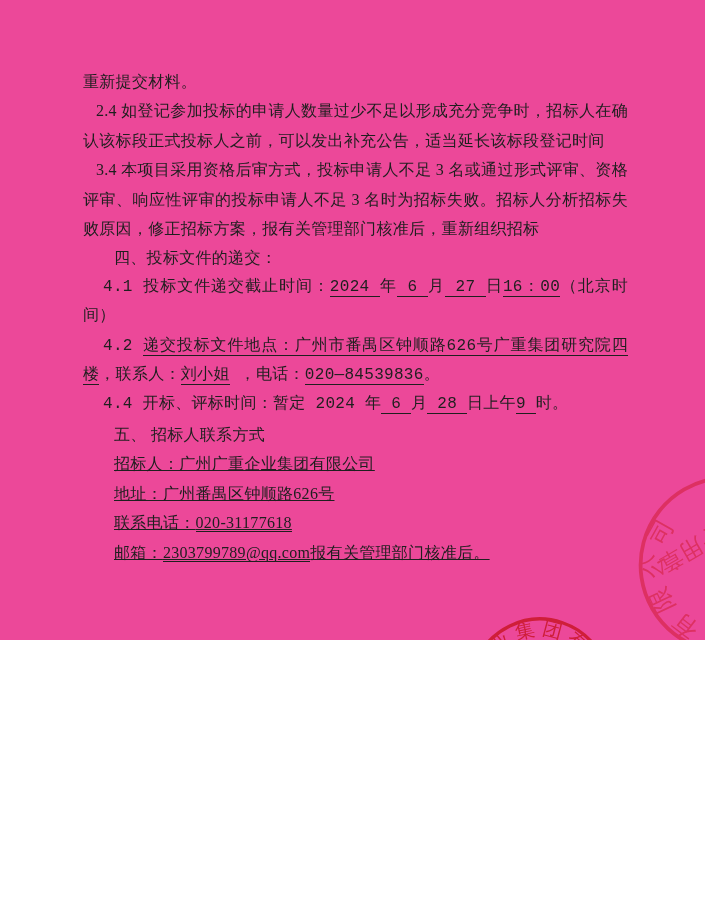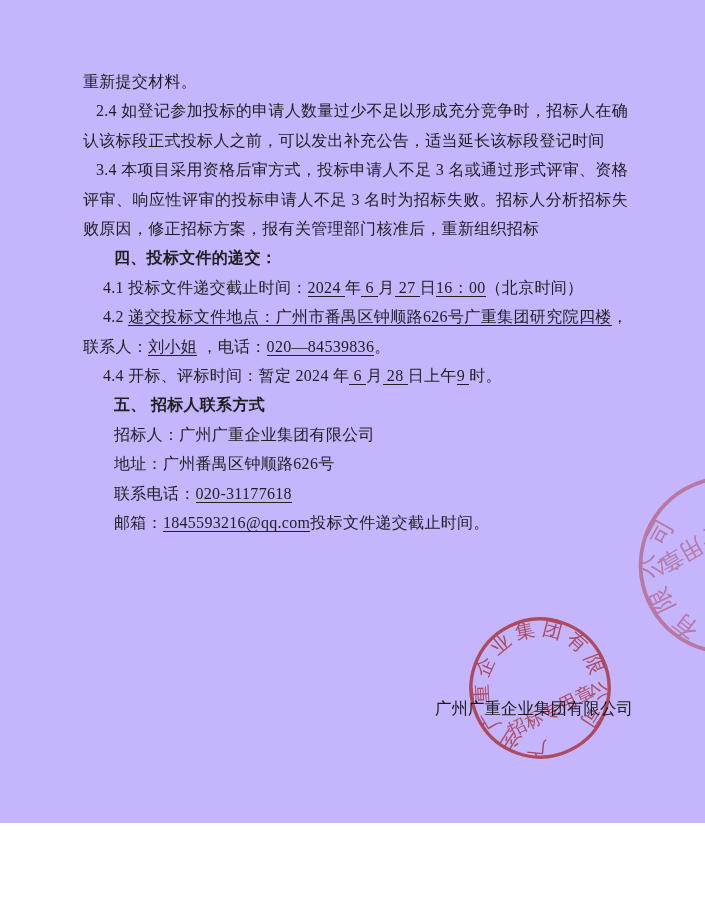--- a/index.html
+++ b/index.html
@@ -3,39 +3,39 @@
 <meta charset="utf-8">
 <style>
   html, body { margin: 0; padding: 0; }
   body {
     width: 705px; height: 907px;
     font-family: "Liberation Serif", "DejaVu Serif", serif;
     background: #ffffff;
   }
   .page {
     position: relative;
-    width: 705px; height: 823px;
-    background: #c4b5fd;
+    width: 705px; height: 640px;
+    background: #ec4899;
     overflow: hidden;
   }
   .doc-body {
     position: absolute;
     left: 83px; top: 67px; width: 545px;
     font-size: 16px;
     line-height: 29.4px;
     letter-spacing: 0.3px;
     color: #1f1f1f;
     text-align: justify;
   }
   .para { margin: 0; }
   .plain { text-indent: 0; }
   .indent-num3 { text-indent: 13px; }
-  .indent-num4 { text-indent: 20px; }
-  .heading { text-indent: 31px; font-weight: bold; }
-  .contact { text-indent: 31px; }
+  .indent-num4 { text-indent: 20px; font-family: Liberation Mono, monospace; }
+  .heading { text-indent: 31px; font-weight: normal; }
+  .contact { text-indent: 31px; text-decoration: underline; }
   .u { border-bottom: 1px solid #1f1f1f; }
   .signature {
     position: absolute;
     left: 394px; top: 693px; width: 280px;
     text-align: center;
     font-size: 16.5px;
     line-height: 31px;
     color: #1c1c1c;
   }
   .signature div { white-space: nowrap; }
@@ -58,21 +58,21 @@
       <p class="para indent-num3"><span>2.4 如登记参加投标的申请人数量过少不足以形成充分竞争时，招标人在确认该标段正式投标人之前，可以发出补充公告，适当延长该标段登记时间</span></p>
       <p class="para indent-num3"><span>3.4 本项目采用资格后审方式，投标申请人不足 3 名或通过形式评审、资格评审、响应性评审的投标申请人不足 3 名时为招标失败。招标人分析招标失败原因，修正招标方案，报有关管理部门核准后，重新组织招标</span></p>
       <p class="para heading"><span>四、投标文件的递交：</span></p>
       <p class="para indent-num4"><span>4.1 投标文件递交截止时间：</span><span class="u">2024 </span><span>年</span><span class="u"> 6 </span><span>月</span><span class="u"> 27 </span><span>日</span><span class="u">16：00</span><span>（北京时间）</span></p>
       <p class="para indent-num4"><span>4.2 </span><span class="u">递交投标文件地点：广州市番禺区钟顺路626号广重集团研究院四楼</span><span>，联系人：</span><span class="u">刘小姐</span><span> ，电话：</span><span class="u">020—84539836</span><span>。</span></p>
       <p class="para indent-num4"><span>4.4 开标、评标时间：暂定 2024 年</span><span class="u"> 6 </span><span>月</span><span class="u"> 28 </span><span>日上午</span><span class="u">9 </span><span>时。</span></p>
       <p class="para heading"><span>五、 招标人联系方式</span></p>
       <p class="para contact"><span>招标人：广州广重企业集团有限公司</span></p>
       <p class="para contact"><span>地址：广州番禺区钟顺路626号</span></p>
       <p class="para contact"><span>联系电话：</span><span class="u">020-31177618</span></p>
-      <p class="para contact"><span>邮箱：</span><span class="u">1845593216@qq.com</span><span>投标文件递交截止时间。</span></p>
+      <p class="para contact"><span>邮箱：</span><span class="u">2303799789@qq.com</span><span>报有关管理部门核准后。</span></p>
     </div>
 
   <div class="signature">
     <div>广州广重企业集团有限公司</div>
   </div>
 
   <svg class="stamp stamp-main" viewBox="0 0 200 200" aria-hidden="true">
     <defs>
       <path id="ringA" d="M 100,170 A 70,70 0 1 1 100.01,170" fill="none"></path>
     </defs>

